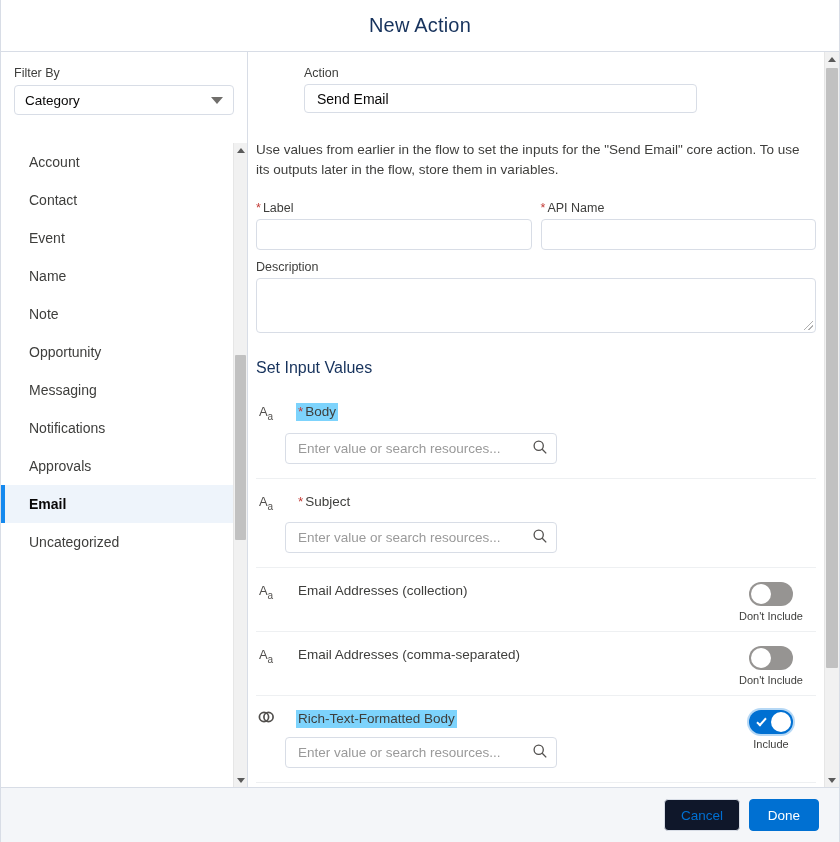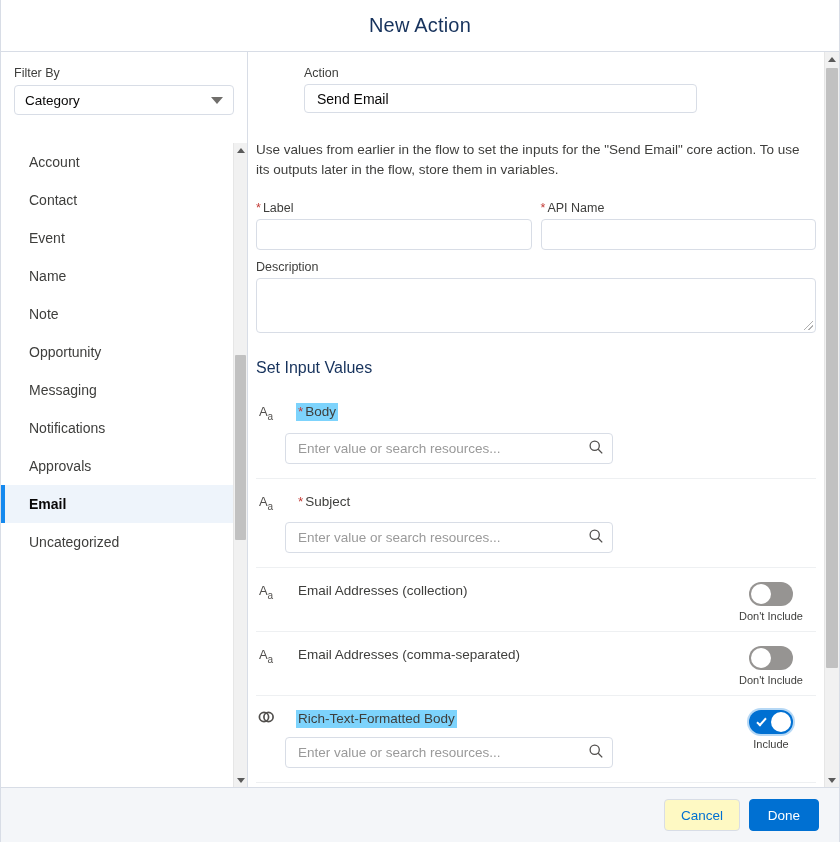--- a/index.html
+++ b/index.html
@@ -258,21 +258,21 @@
   .iv-name {
     font-size: 13.5px;
     color: #3e3e3c;
     line-height: 16px;
     padding: 1px 2px;
   }
   .iv-name.hl { background: #7dd3fc; }
 
   .iv-input {
     margin: 9px 0 0 29px;
-    width: 328px;
+    width: 272px;
     height: 31px;
     border: 1px solid #d8dde6;
     border-radius: 4px;
     background: #fff;
     display: flex;
     align-items: center;
     padding: 0 8px 0 12px;
     font-size: 13.5px;
     color: #9a9a9a;
     justify-content: space-between;
@@ -345,21 +345,21 @@
     height: 32px;
     min-width: 70px;
     border-radius: 4px;
     font-size: 13.5px;
     display: flex;
     align-items: center;
     justify-content: center;
     padding: 0 16px;
     cursor: pointer;
   }
-  .btn-neutral { background: #fef9c3; border: 1px solid #d8dde6; color: #0070d2; }
+  .btn-neutral { background: #0f172a; border: 1px solid #d8dde6; color: #0070d2; }
   .btn-brand { background: #0070d2; border: 1px solid #0070d2; color: #fff; }
 </style>
 </head>
 <body>
 
 <div class="modal">
 
   <div class="modal-header">
     <div class="modal-title">New Action</div>
   </div>

